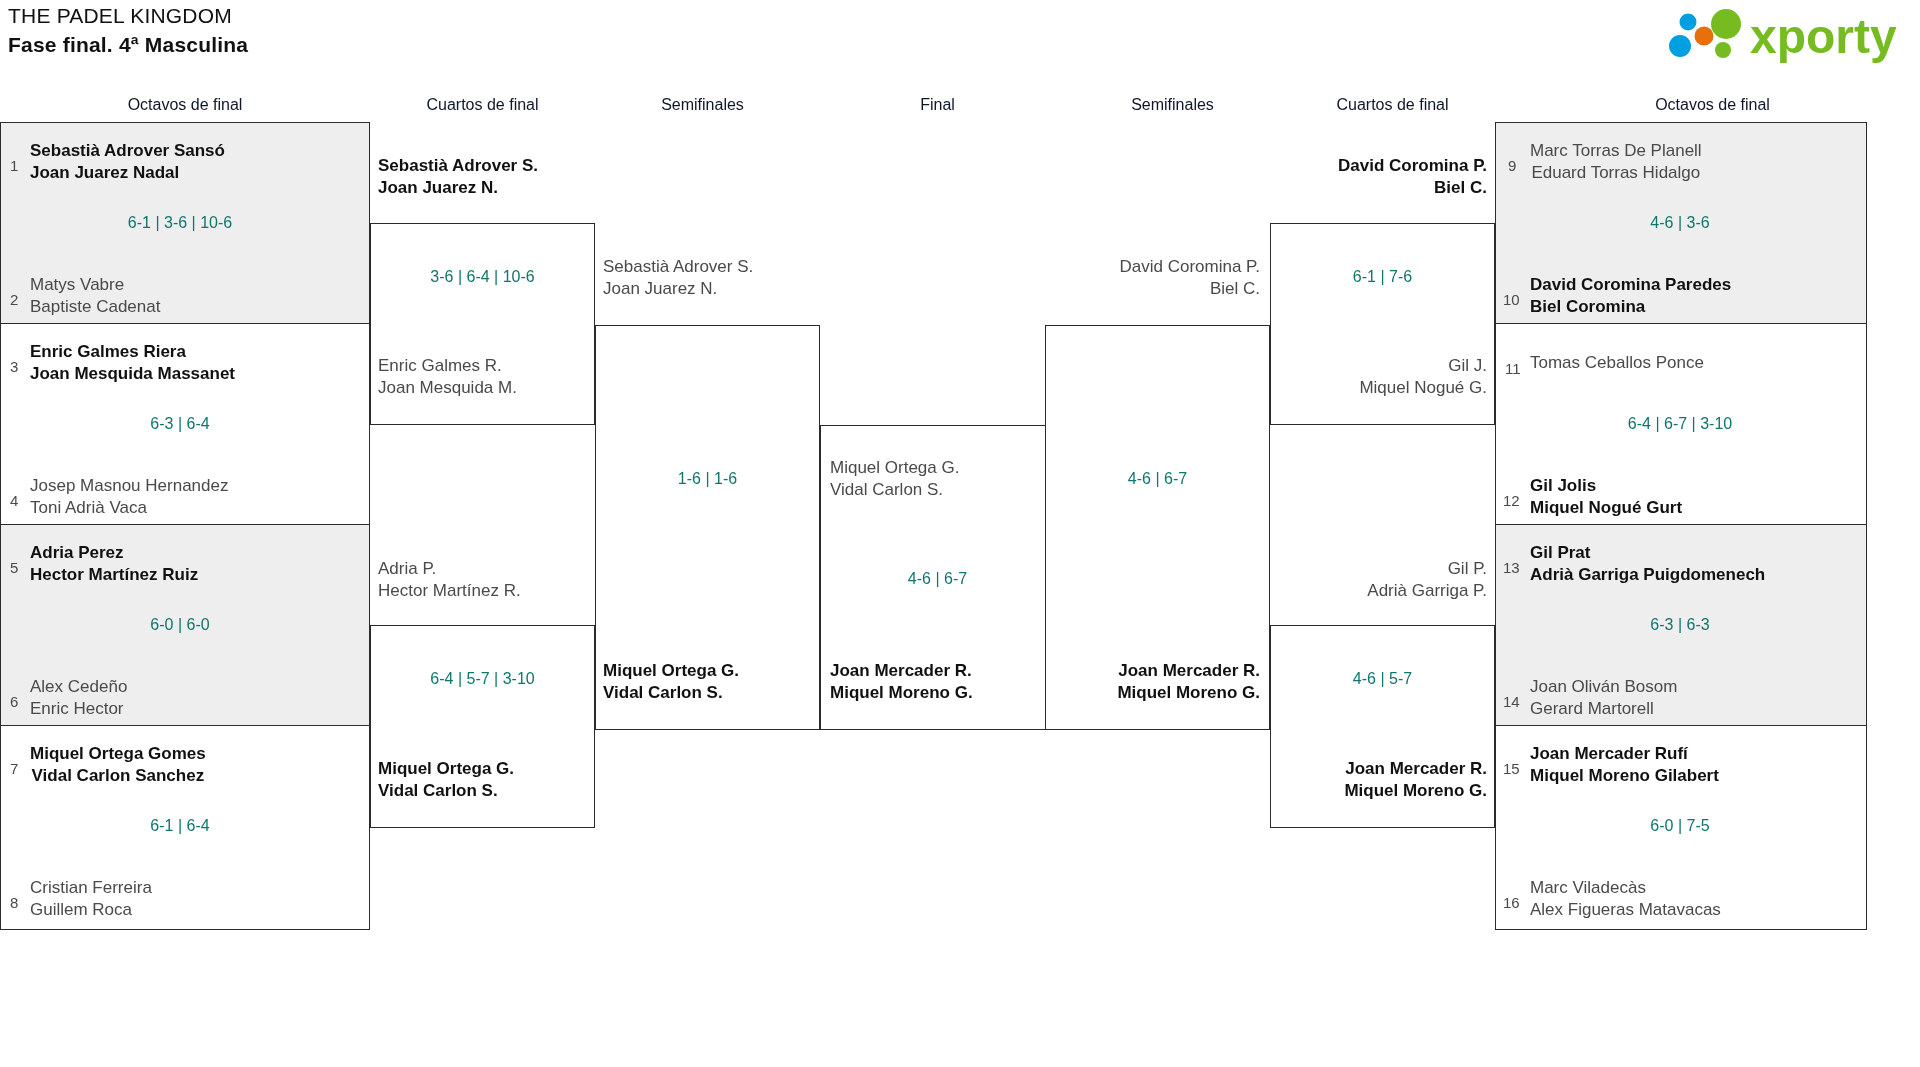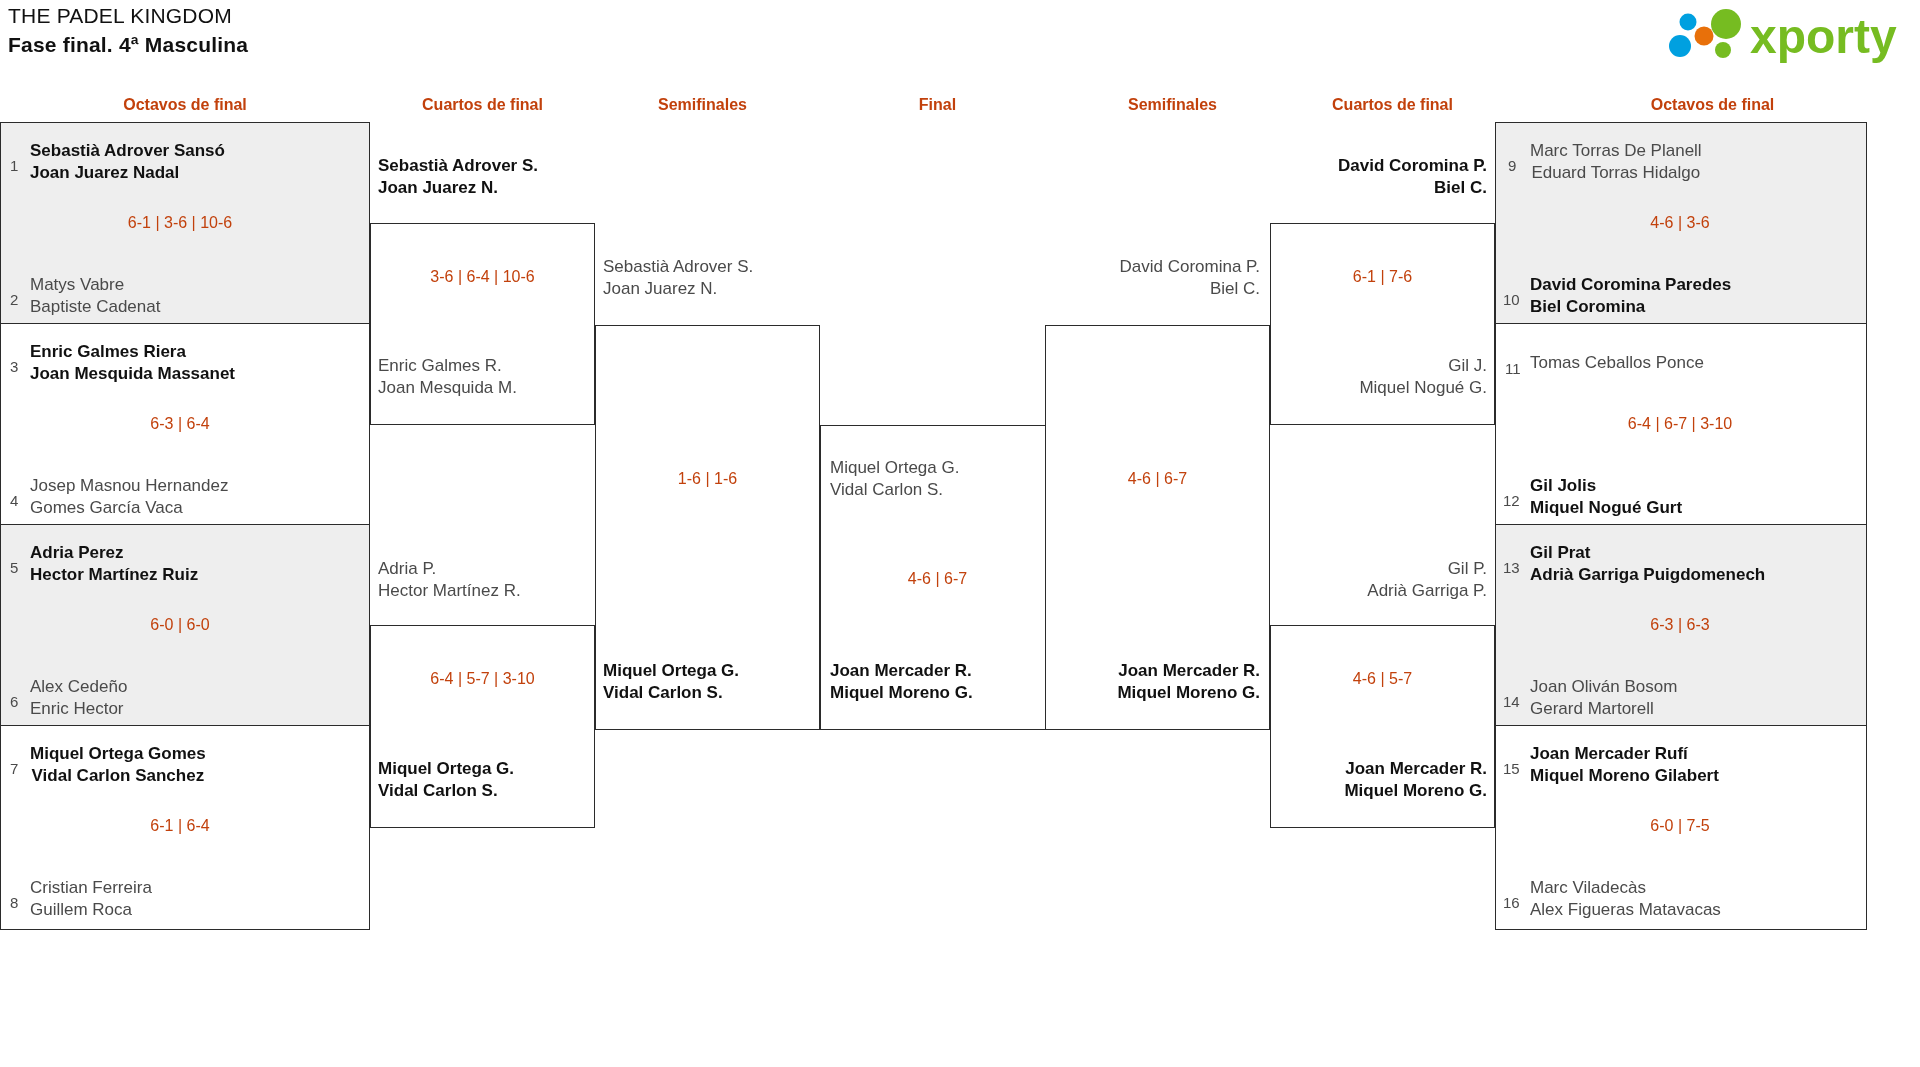--- a/index.html
+++ b/index.html
@@ -21,21 +21,21 @@
   .hdr-sub {
     position: absolute; left: 8px; top: 33px;
     font-size: 21px; font-weight: 700; letter-spacing: .2px;
     color: #111; white-space: nowrap;
   }
   .logo { position: absolute; right: 14px; top: 8px; height: 56px; display: flex; align-items: center; }
 
   
   .round-hdr {
     position: absolute; top: 96px;
-    font-size: 16px; font-weight: 700; color: #c2410c;
+    font-size: 16px; font-weight: 400; color: #0f172a;
     text-align: center; white-space: nowrap;
   }
 
   
   .box { position: absolute; border: 1px solid #2b2b2b; background: transparent; }
   .box.shaded { background: #eeeeee; }
   .box.white  { background: #ffffff; }
 
   
   .slot {
@@ -43,21 +43,21 @@
     color: #4a4a4a; white-space: nowrap;
   }
   .slot.win { color: #111; font-weight: 700; }
   .slot.right { text-align: right; }
 
   .seed {
     position: absolute; font-size: 15px; color: #4a4a4a;
     white-space: nowrap; line-height: 1;
   }
   .score {
-    position: absolute; font-size: 16px; color: #c2410c;
+    position: absolute; font-size: 16px; color: #0f766e;
     white-space: nowrap; text-align: center;
   }
   .pname { display: block; }
 </style>
 </head>
 <body>
 
 <div id="root">
 
   <div class="hdr-title">THE PADEL KINGDOM</div>
@@ -101,21 +101,21 @@
 
   <div class="seed" style="left:10px; top:359px;">3</div>
   <div class="slot win" style="left:30px; top:341px;">
     <span class="pname">Enric Galmes Riera</span>
     <span class="pname">Joan Mesquida Massanet</span>
   </div>
   <div class="score" style="left:30px; top:415px; width:300px;">6-3 | 6-4</div>
   <div class="seed" style="left:10px; top:493px;">4</div>
   <div class="slot" style="left:30px; top:475px;">
     <span class="pname">Josep Masnou Hernandez</span>
-    <span class="pname">Gomes García Vaca</span>
+    <span class="pname">Toni Adrià Vaca</span>
   </div>
 
   <div class="seed" style="left:10px; top:560px;">5</div>
   <div class="slot win" style="left:30px; top:542px;">
     <span class="pname">Adria Perez</span>
     <span class="pname">Hector Martínez Ruiz</span>
   </div>
   <div class="score" style="left:30px; top:616px; width:300px;">6-0 | 6-0</div>
   <div class="seed" style="left:10px; top:694px;">6</div>
   <div class="slot" style="left:30px; top:676px;">

